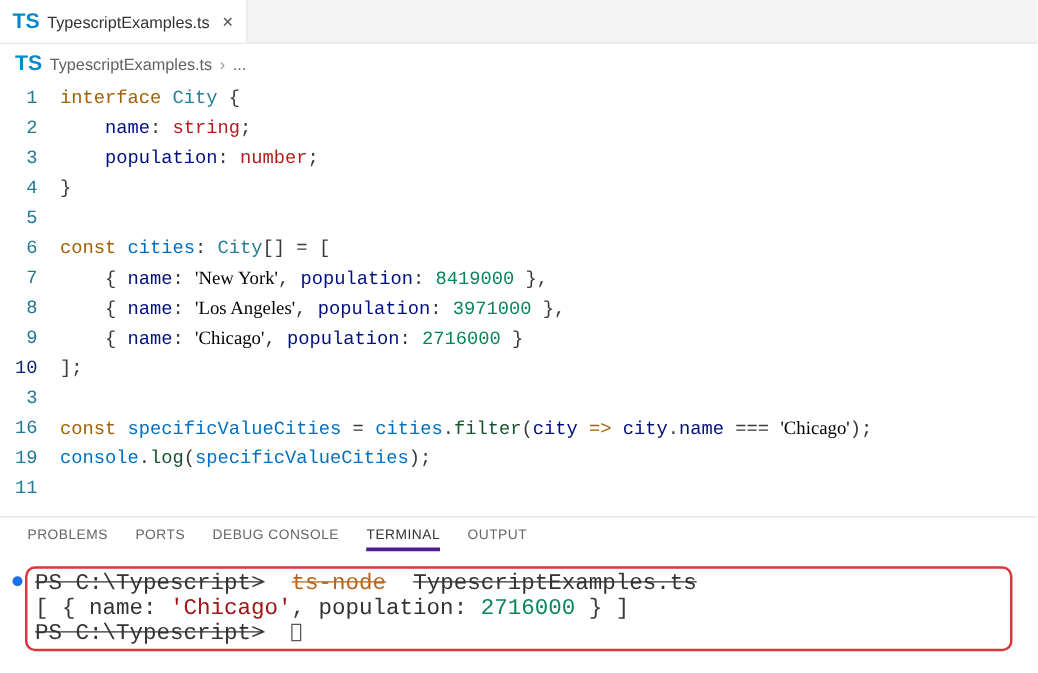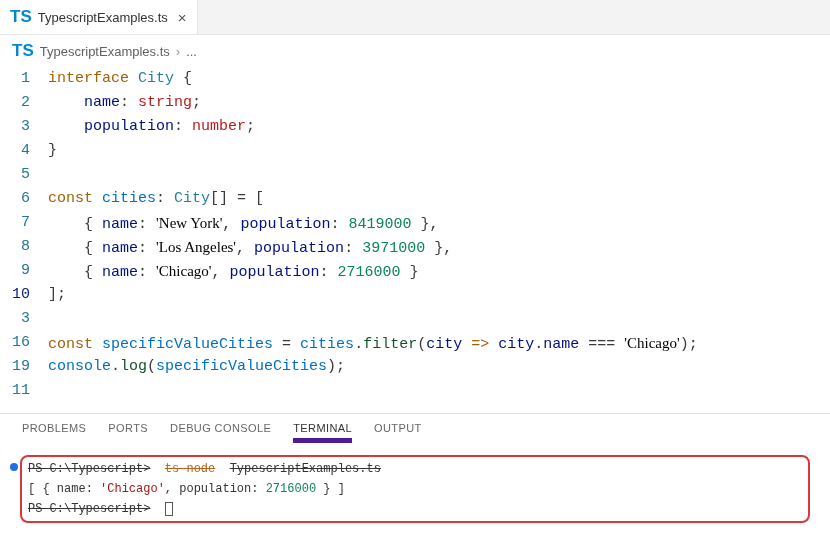--- a/index.html
+++ b/index.html
@@ -73,24 +73,24 @@
   .panel-tabs {
     display: flex;
     gap: 22px;
     padding: 8px 26px 6px 22px;
     border-top: 1px solid #e0e0e0;
     font-size: 11px;
     letter-spacing: 0.4px;
     color: #666;
   }
   .panel-tab { padding-bottom: 4px; cursor: pointer; }
-  .panel-tab.active { color: #333; border-bottom: 5px solid #4c1d95; }
+  .panel-tab.active { color: #333; border-bottom: 3px solid #4c1d95; }
   .terminal {
     font-family: Consolas, "Courier New", monospace;
-    font-size: 12px;
+    font-size: 18px;
     line-height: 20px;
     padding: 6px 20px 10px 20px;
     position: relative;
     color: #333;
   }
   .term-highlight {
     border: 2px solid #d9363e;
     border-radius: 8px;
     padding: 2px 6px;
     position: relative;

